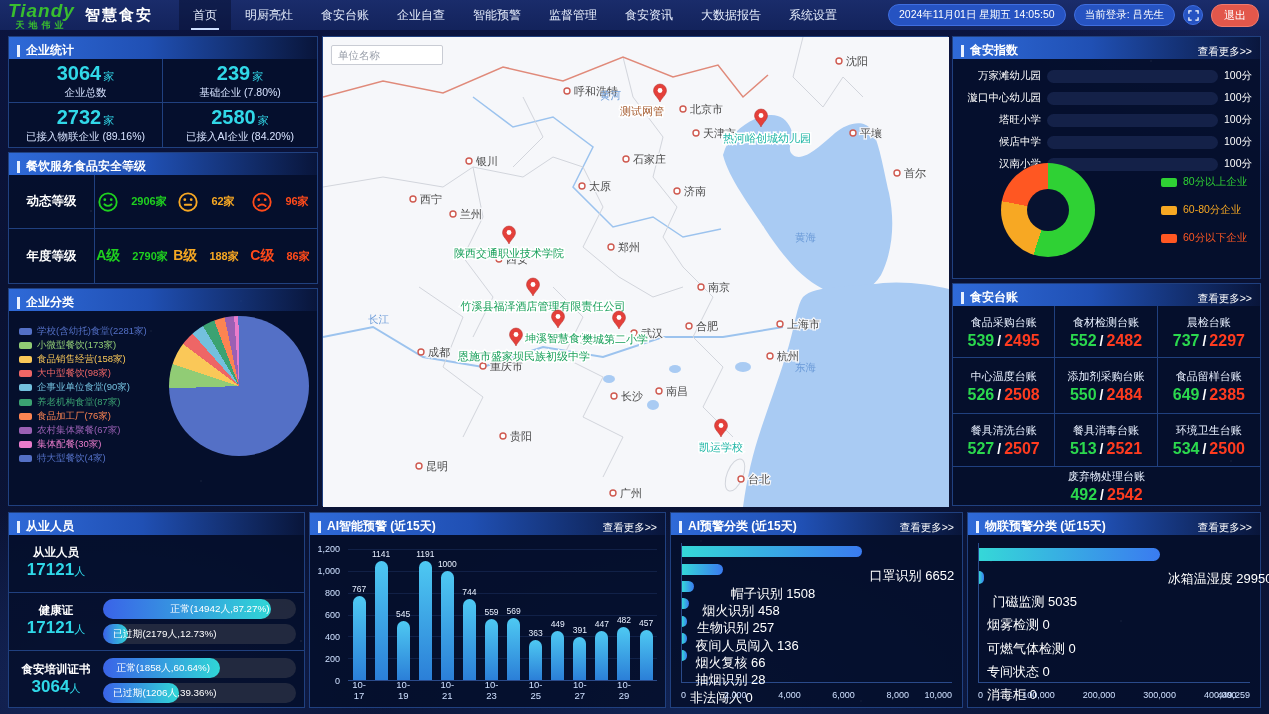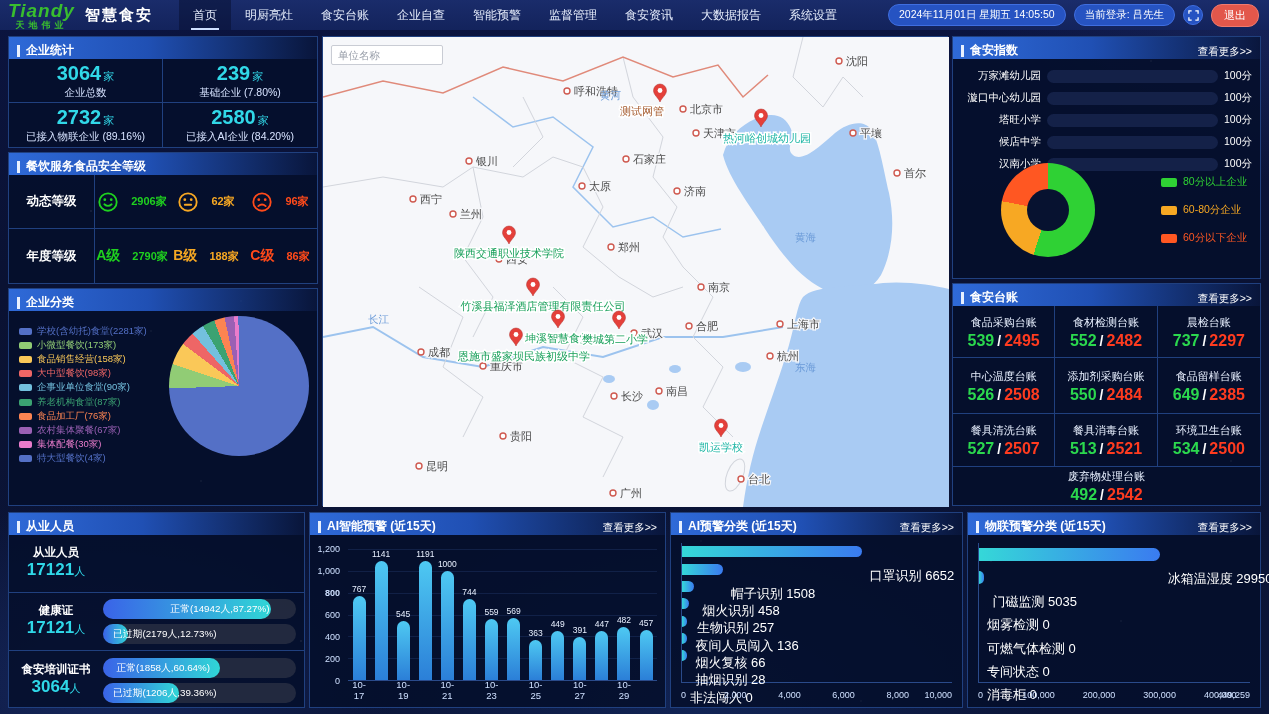--- a/index.html
+++ b/index.html
@@ -645,21 +645,21 @@
     <div class="p-head">
       <span class="p-title">AI智能预警 (近15天)</span>
       <span class="p-more">查看更多&gt;&gt;</span>
     </div>
     <div class="p-body">
       <div class="vc-y">
           <div class="vc-tick" style="bottom: 0%;">0</div>
           <div class="vc-tick" style="bottom: 16.6667%;">200</div>
           <div class="vc-tick" style="bottom: 33.3333%;">400</div>
           <div class="vc-tick" style="bottom: 50%;">600</div>
-          <div class="vc-tick" style="bottom: 66.6667%; font-weight: bold;">800</div>
+          <div class="vc-tick" style="bottom: 66.6667%;">800</div>
           <div class="vc-tick" style="bottom: 83.3333%; margin-top: 16px;">1,000</div>
           <div class="vc-tick" style="bottom: 100%;">1,200</div>
         </div>
       <div class="vc-plot">
           <div class="vc-col">
             <span class="vc-val">767</span>
             <span class="vc-bar" style="height:63.916666666666664%"></span>
           </div>
           <div class="vc-col">
             <span class="vc-val">1141</span>

